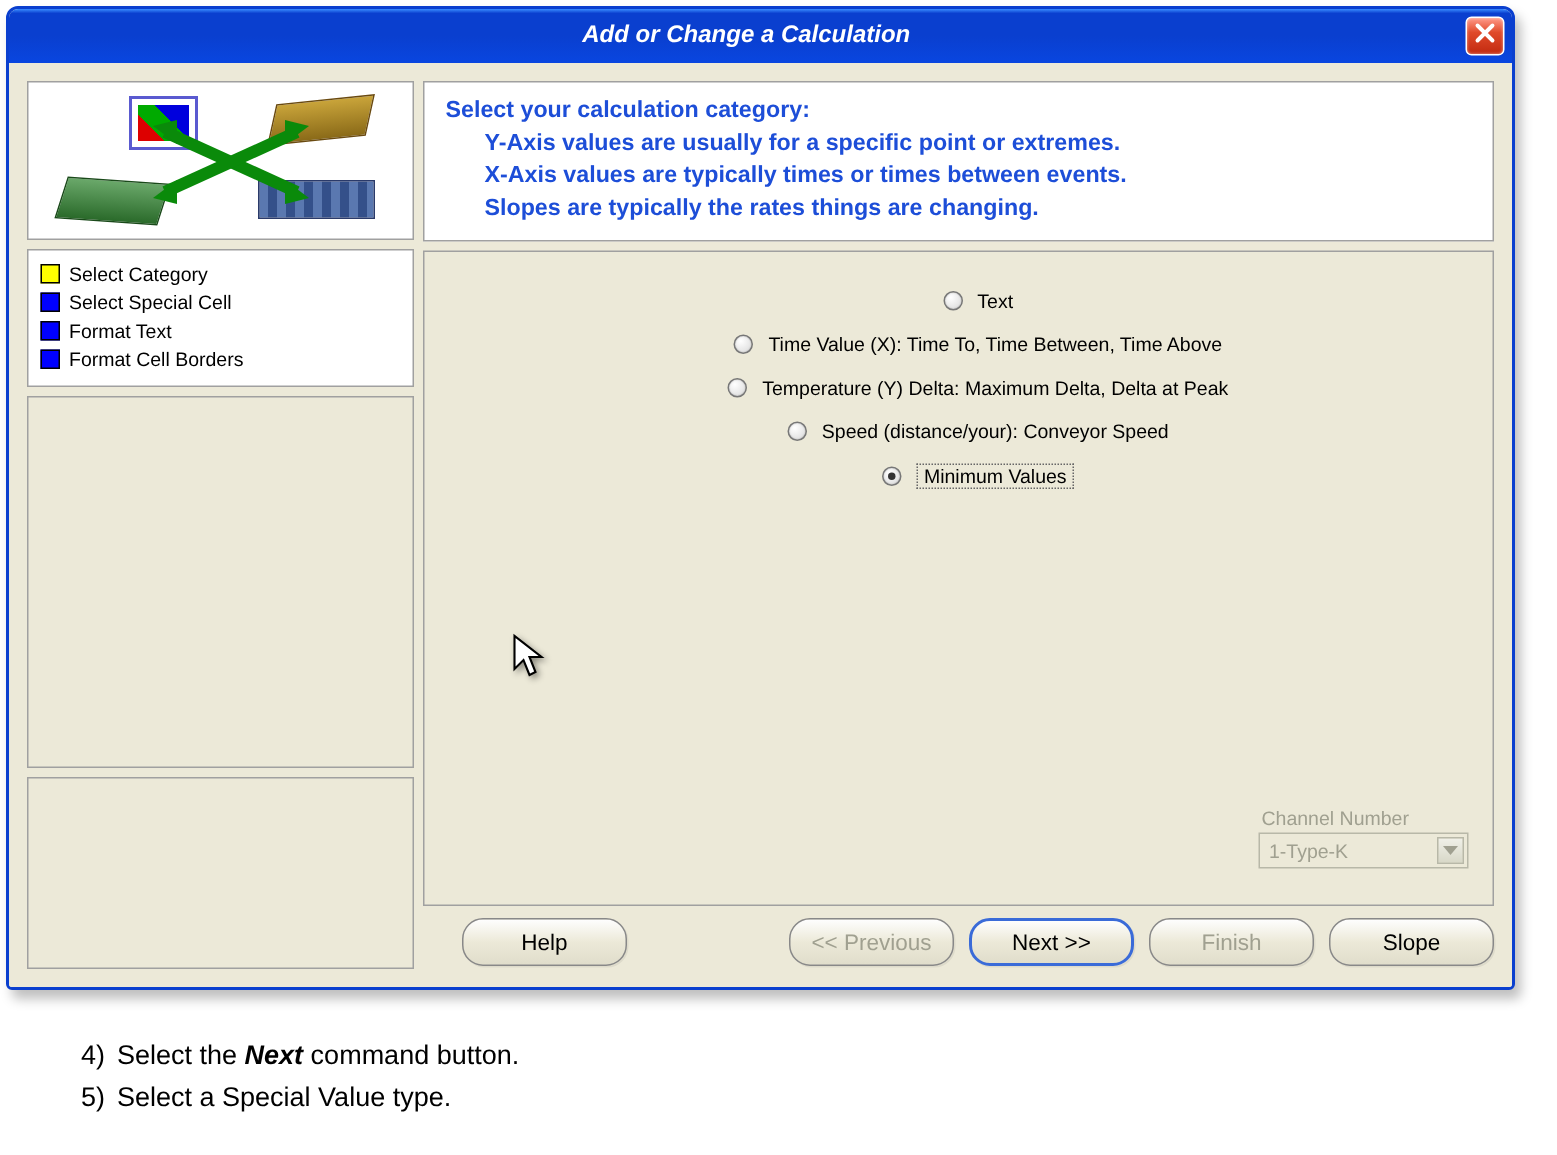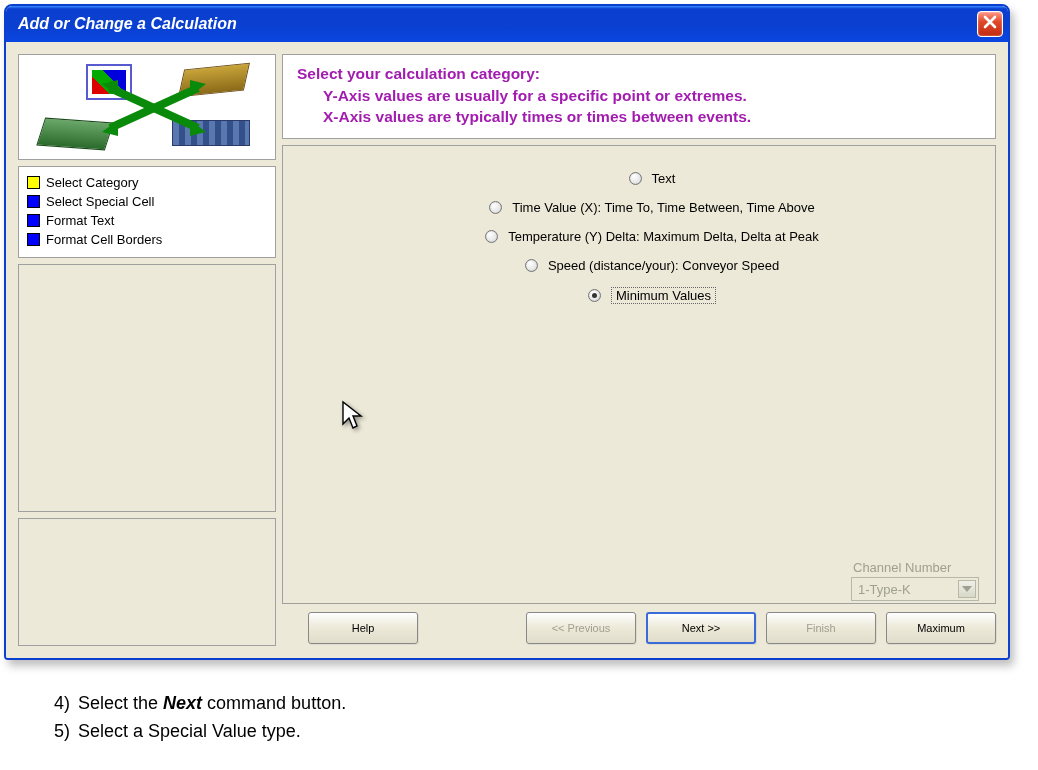--- a/index.html
+++ b/index.html
@@ -24,20 +24,21 @@
     height: 36px;
     background: linear-gradient(to bottom, #3a8cff 0%, #0a3fcf 8%, #0a3fcf 50%, #0946e0 100%);
     display: flex;
     align-items: center;
     padding: 0 5px 0 12px;
     color: #fff;
     font-weight: bold;
     font-size: 16px;
     font-style: italic;
     font-family: "Trebuchet MS", Tahoma, sans-serif;
+    text-align: center;
   }
   .titlebar .title { flex: 1; }
   .close-btn {
     width: 26px; height: 26px;
     background: linear-gradient(to bottom, #ff9a8a, #e04a2a 40%, #c22a10);
     border: 1px solid #fff;
     border-radius: 4px;
     display: flex; align-items: center; justify-content: center;
     color: #fff; font-weight: bold;
     box-shadow: inset 0 0 2px rgba(255,255,255,0.6);
@@ -97,21 +98,21 @@
     flex-direction: column;
     gap: 6px;
   }
   .heading-panel {
     background: #fff;
     border: 1px solid #a0a0a0;
     padding: 8px 14px 10px 14px;
     font-weight: bold;
     font-size: 15.5px;
     line-height: 1.4;
-    color: #a21caf;
+    color: #1d4ed8;
   }
   .heading-panel .indent { padding-left: 26px; }
   .options-panel {
     border: 1px solid #a0a0a0;
     background: #ece9d8;
     flex: 1;
     position: relative;
     padding: 18px 16px 68px 42px;
   }
   .radio-row {
@@ -148,27 +149,27 @@
     position: absolute;
     left: 58px;
     top: 254px;
     pointer-events: none;
   }
   .cursor-icon svg { filter: drop-shadow(2px 2px 2px rgba(0,0,0,0.4)); }
 
   .channel-group {
     position: absolute;
     right: 16px;
-    bottom: 2px;
+    bottom: 24px;
     font-size: 13px;
     color: #a0a090;
   }
   .channel-group .label { margin-bottom: 2px; padding-left: 2px; }
   .channel-select {
-    width: 128px;
+    width: 140px;
     height: 24px;
     border: 1px solid #b8b8a8;
     background: #ece9d8;
     display: flex;
     align-items: center;
     justify-content: space-between;
     padding: 0 2px 0 6px;
     color: #a0a090;
   }
   .channel-select .arrow {
@@ -183,25 +184,25 @@
     justify-content: flex-start;
     gap: 0;
     padding: 2px 0 2px 0;
   }
   .button-row .spacer { flex: 1; }
   .btn {
     min-width: 110px;
     height: 32px;
     border: 1px solid #888;
     background: linear-gradient(to bottom, #fefefe, #ece9d8 50%, #e0ddcb);
-    border-radius: 3px;
+    border-radius: 14px;
     display: flex;
     align-items: center;
     justify-content: center;
-    font-size: 11px;
+    font-size: 15px;
     color: #000;
     margin-left: 10px;
     box-shadow: 1px 1px 0 rgba(0,0,0,0.06);
   }
   .btn:first-child { margin-left: 0; }
   .btn.disabled { color: #a0a090; }
   .btn.default { border: 2px solid #3a6bd8; }
 
   .instructions {
     margin: 30px 0 0 44px;
@@ -284,20 +285,21 @@
 
       <div class="panel empty-panel"></div>
       <div class="panel bottom-panel"></div>
     </div>
 
     <div class="right-col">
       <div class="heading-panel">
         <div>Select your calculation category:</div>
         <div class="indent">Y-Axis values are usually for a specific point or extremes.</div>
         <div class="indent">X-Axis values are typically times or times between events.</div>
+        <div class="indent">Slopes are typically the rates things are changing.</div>
       </div>
 
       <div class="options-panel">
         <div class="radio-row">
           <span class="radio"></span>
           <span>Text</span>
         </div>
         <div class="radio-row">
           <span class="radio"></span>
           <span>Time Value (X):  Time To, Time Between, Time Above</span>
@@ -342,21 +344,21 @@
         <div class="btn disabled">
           <span>&lt;&lt; Previous</span>
         </div>
         <div class="btn default">
           <span>Next &gt;&gt;</span>
         </div>
         <div class="btn disabled">
           <span>Finish</span>
         </div>
         <div class="btn">
-          <span>Maximum</span>
+          <span>Slope</span>
         </div>
       </div>
     </div>
   </div>
 </div>
 
 <div class="instructions">
   <div class="row">
     <span class="num">4)</span>
     <span>

